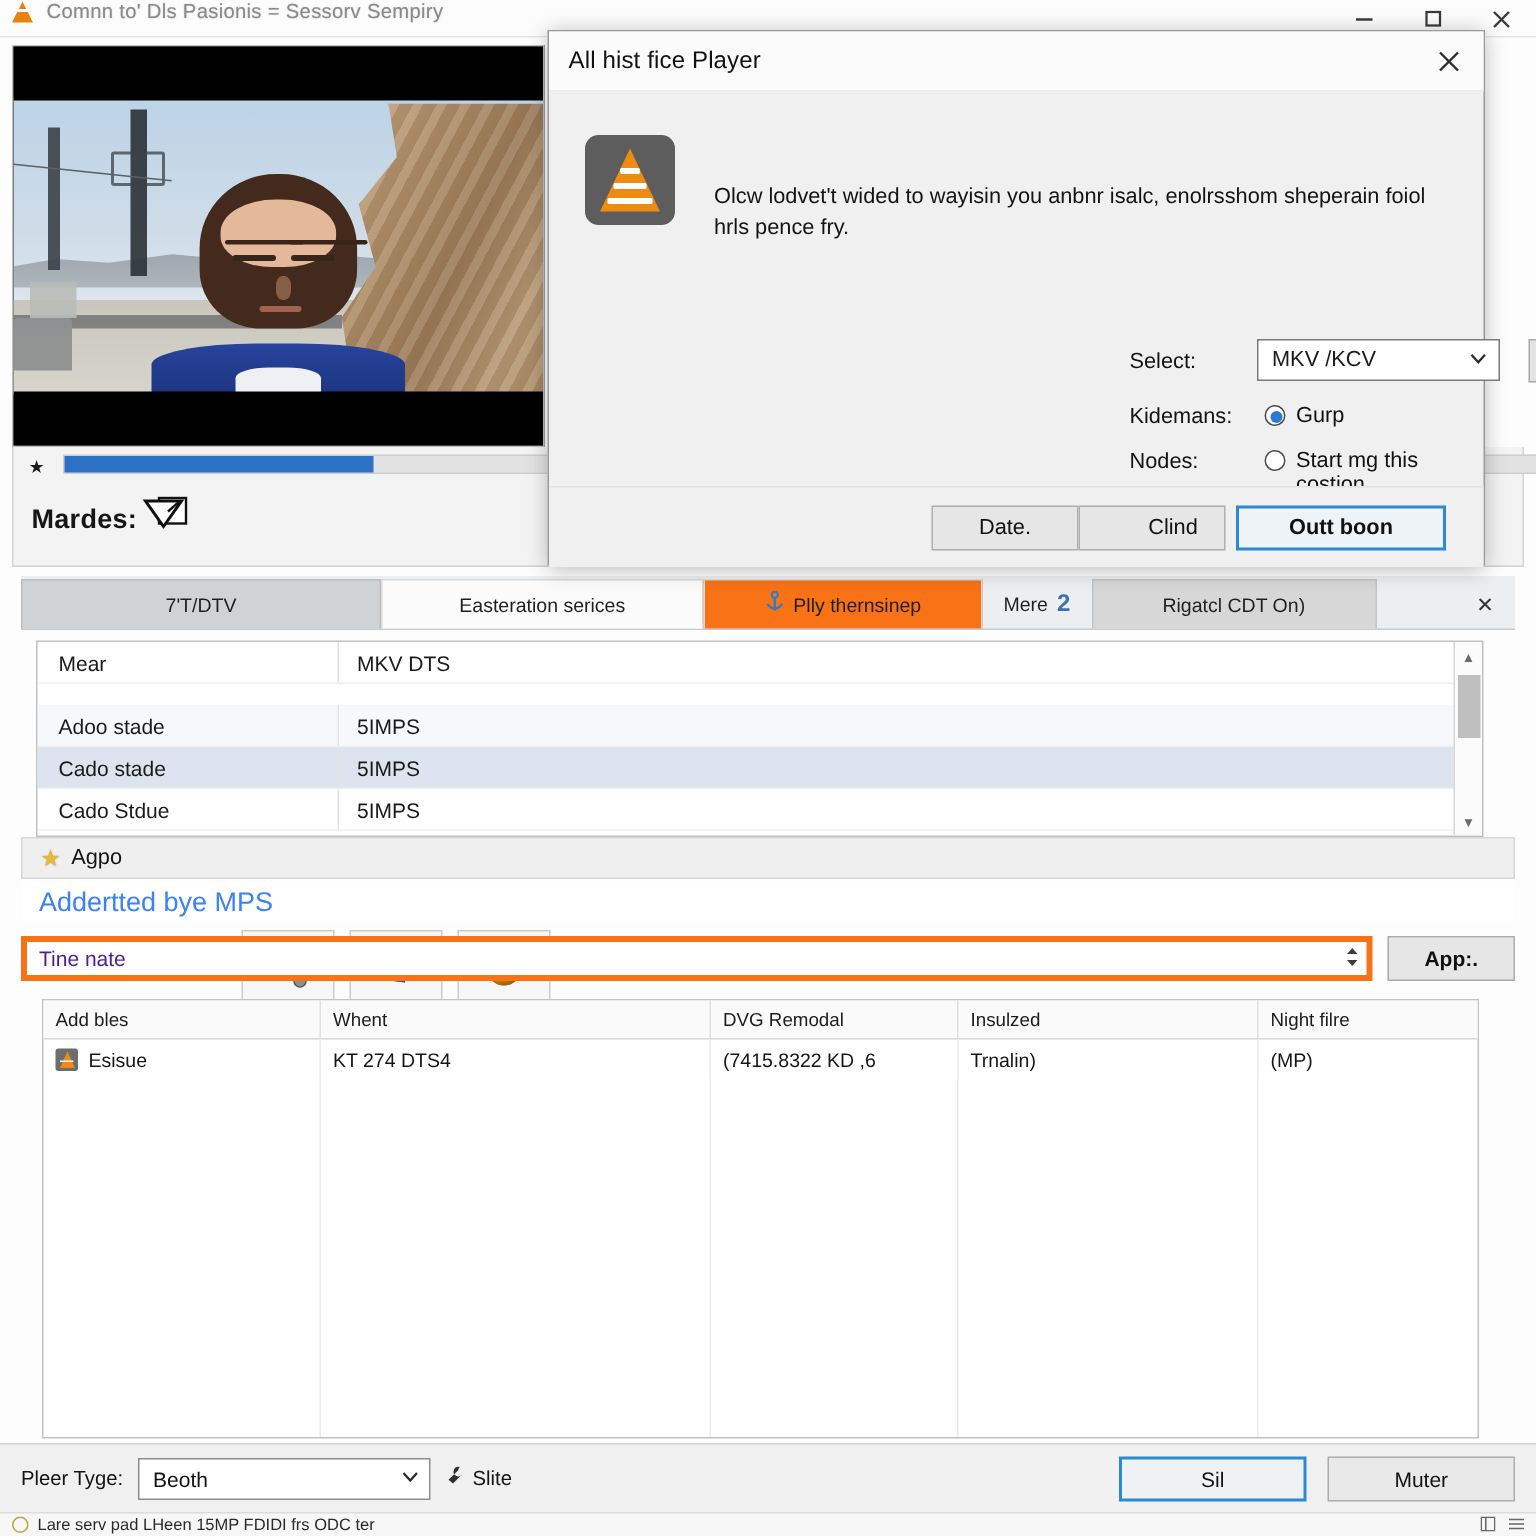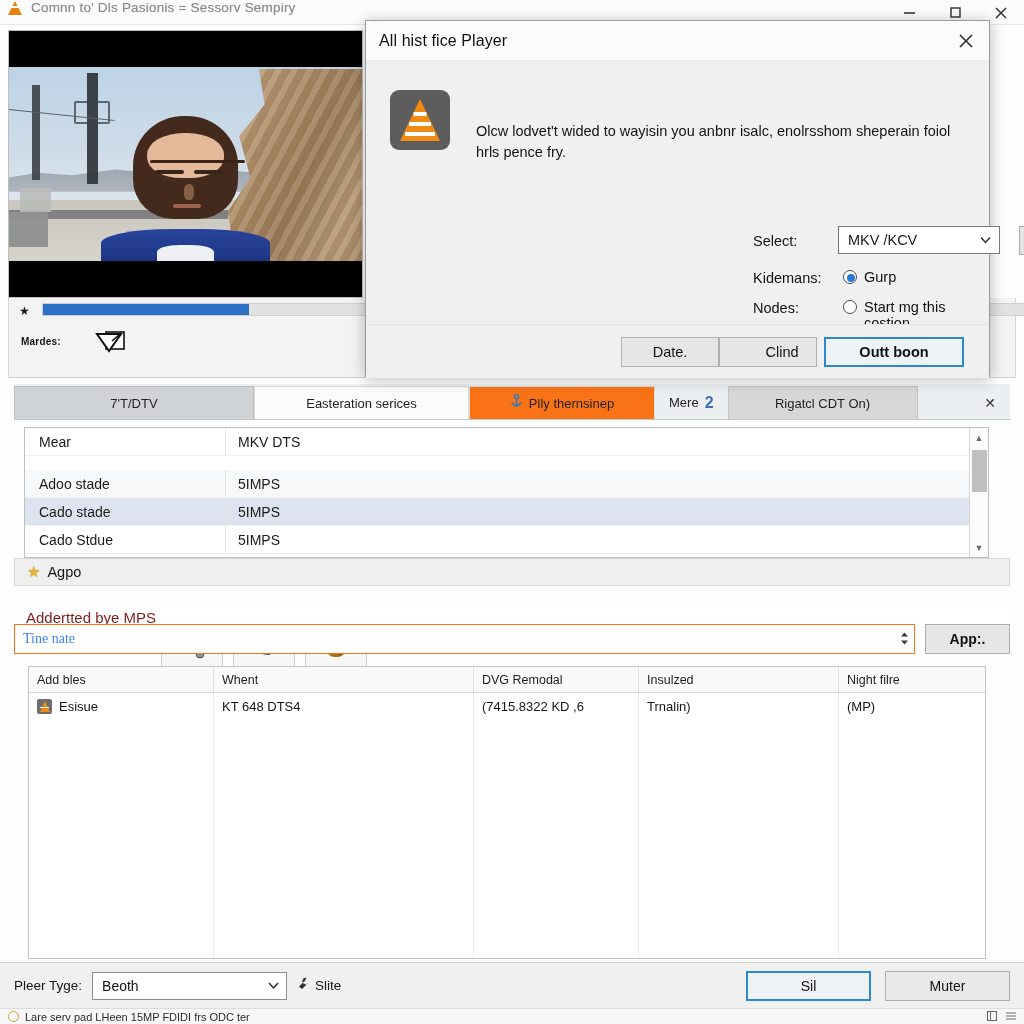--- a/index.html
+++ b/index.html
@@ -75,21 +75,21 @@
   .jacket{position:absolute;left:26%;bottom:0;width:48%;height:17%;
         background:linear-gradient(#27439b,#1d3582);border-radius:42% 42% 0 0;}
   .shirt{position:absolute;left:42%;bottom:0;width:16%;height:9%;background:#eef0f3;border-radius:40% 40% 0 0;}
 
   
   .ctrl-strip{position:absolute;left:8px;top:298px;width:1008px;height:80px;background:#f3f3f3;
               border-left:1px solid #d4d4d4;border-right:1px solid #d4d4d4;border-bottom:1px solid #d0d0d0;}
   .star-sm{position:absolute;left:10px;top:7px;color:#1b1b1b;font-size:12px;line-height:1;}
   .seek{position:absolute;left:33px;top:5px;width:1060px;height:13px;background:#e2e2e2;border:1px solid #cfcfcf;}
   .seek-fill{height:100%;background:#2d70c8;width:19.5%;}
-  .tb-label{position:absolute;left:12px;top:38px;font-size:10px;color:#161616;font-weight:600;letter-spacing:.2px;}
+  .tb-label{position:absolute;left:12px;top:38px;font-size:18px;color:#161616;font-weight:600;letter-spacing:.2px;}
   .tb-flagicon{position:absolute;left:85px;top:31px;width:36px;height:30px;}
   .tb-btn{position:absolute;top:322px;width:62px;height:50px;background:#f6f6f6;border:1px solid #cccccc;
           display:flex;align-items:center;justify-content:center;}
   .sphere{width:24px;height:24px;border-radius:50%;
           background:radial-gradient(circle at 32% 28%, #ffe08a 0%, #e8a41c 45%, #a9680a 100%);
           box-shadow:inset -2px -3px 5px rgba(90,50,0,.45);}
 
   
   .tabstrip{position:absolute;left:14px;top:384px;width:996px;height:36px;background:#eceff1;
             border-bottom:1px solid #c9c9c9; display:flex; align-items:flex-end;}
@@ -116,26 +116,26 @@
   .vsb-arrow{height:19px;display:flex;align-items:center;justify-content:center;color:#6c6c6c;font-size:9px;}
   .vsb-thumb{position:absolute;left:2px;top:22px;width:15px;height:42px;background:#bfbfbf;}
 
   
   .agpo{position:absolute;left:14px;top:558px;width:996px;height:28px;background:#efefef;
         border:1px solid #d7d7d7;display:flex;align-items:center;gap:7px;padding-left:12px;}
   .star-g{color:#e5b83a;font-size:15px;text-shadow:0 0 1px #a97f12;}
   .agpo-t{font-size:14.5px;color:#141414;}
 
   .addedby{position:absolute;left:14px;top:588px;width:996px;height:26px;background:#fff;
-           display:flex;align-items:center;padding-left:12px;font-size:15px;color:#7f1d1d;margin-top:16px;}
+           display:flex;align-items:center;padding-left:12px;font-size:18px;color:#3b82f6;}
 
   
   .combo-row{position:absolute;left:14px;top:624px;width:996px;height:30px;display:flex;gap:10px;}
-  .combo{flex:1;background:#fff;border:1px solid #f97316;display:flex;align-items:center;
-         padding-left:8px;font-size:14px;color:#3b82f6;position:relative;font-family:Liberation Serif, serif;}
+  .combo{flex:1;background:#fff;border:4px solid #f97316;display:flex;align-items:center;
+         padding-left:8px;font-size:14px;color:#4c1d95;position:relative;}
   .combo .spin{position:absolute;right:4px;top:50%;transform:translateY(-50%);
                font-size:10px;line-height:9px;color:#444;text-align:center;}
   .appbtn{width:85px;background:#e6e6e6;border:1px solid #adadad;display:flex;align-items:center;
           justify-content:center;font-size:14px;color:#111;font-weight:600;}
 
   
   .table{position:absolute;left:28px;top:666px;width:958px;height:293px;background:#fff;border:1px solid #c3c3c3;}
   .thead{display:flex;height:26px;background:#fafafa;border-bottom:1px solid #d8d8d8;font-size:12.5px;color:#1c1c1c;}
   .th{display:flex;align-items:center;padding-left:8px;border-right:1px solid #e0e0e0;height:100%;}
   .tbody-row{display:flex;height:26px;font-size:13px;color:#161616;}
@@ -373,21 +373,21 @@
       <div class="th col1">Whent</div>
       <div class="th col2">DVG Remodal</div>
       <div class="th col3">Insulzed</div>
       <div class="th col4">Night filre</div>
     </div>
     <div class="tbody-row">
       <div class="td col0">
         <span class="cone-sm"></span>
         <span>Esisue</span>
       </div>
-      <div class="td col1">KT 648 DTS4</div>
+      <div class="td col1">KT 274 DTS4</div>
       <div class="td col2">(7415.8322 KD ,6</div>
       <div class="td col3">Trnalin)</div>
       <div class="td col4">(MP)</div>
     </div>
     <div class="tcols-fill">
       <div class="tcol-line col0"></div>
         <div class="tcol-line col1"></div>
       <div class="tcol-line col2"></div>
         <div class="tcol-line col3"></div>
     </div>

